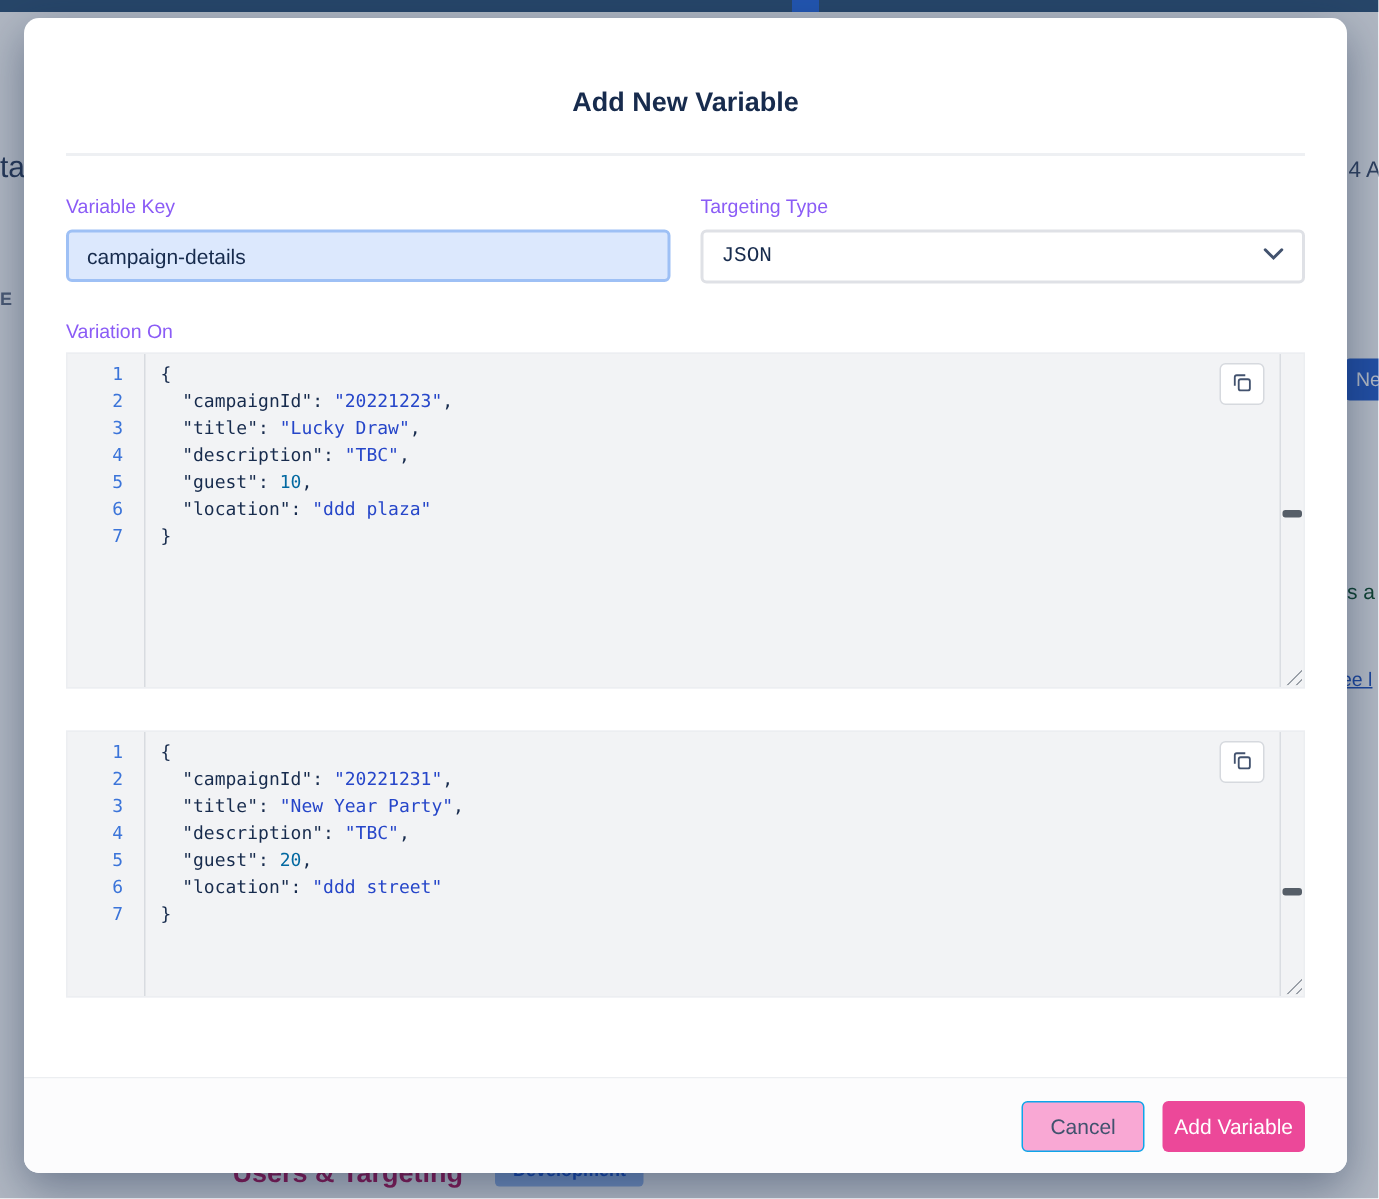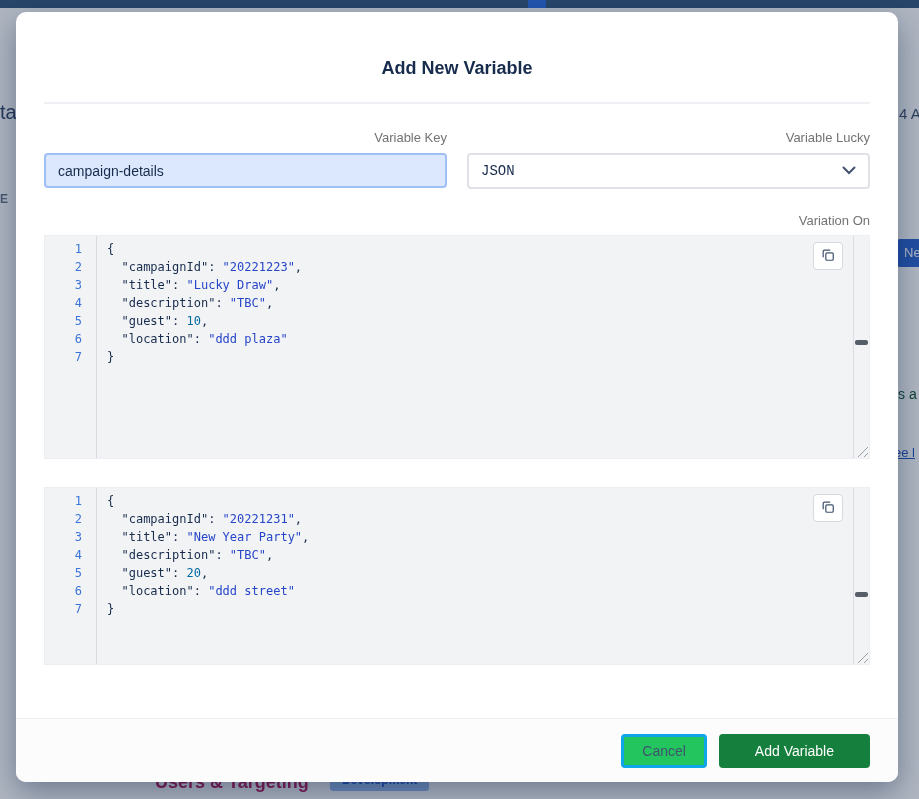--- a/index.html
+++ b/index.html
@@ -22,21 +22,21 @@
   .overlay { position:absolute; inset:0; background:rgba(9,30,66,0.32); z-index:10; }
 
   
   .modal { position:absolute; left:16px; top:12px; width:882px; height:770px; background:#fff; border-radius:10px; box-shadow:0 10px 30px rgba(9,30,66,0.4); z-index:20; }
   .modal-header { padding:46px 28px 0 28px; }
   .modal-title { font-size:18px; font-weight:700; color:#172b4d;text-align:center; }
   .header-divider { margin:23px 28px 0 28px; border-top:2px solid #eef0f3; }
 
   .fields-row { display:flex; gap:20px; padding:26px 28px 0 28px; }
   .field { flex:1; min-width:0; }
-  .field-label { display:block; font-size:13px; color:#737373; margin-bottom:8px;text-align:right; }
+  .field-label { display:block; font-size:13px; color:#8b5cf6; margin-bottom:8px; }
   .text-input { width:100%; height:35px; border:2px solid #9ec0f5; background:#dce8fd; border-radius:4px; padding:0 12px; font-size:14px; color:#172b4d; font-family:"Liberation Sans", sans-serif; outline:none; }
   .select { height:36px; border:2px solid #dfe1e6; border-radius:4px; background:#fff; display:flex; align-items:center; justify-content:space-between; padding:0 12px; font-size:14px; color:#172b4d; cursor:pointer;font-family:Liberation Mono, monospace; }
 
   .editor-section { padding:24px 28px 4px 28px; }
   .editor-section .field-label { margin-bottom:7px; }
   .code-editor { position:relative; background:#f2f3f5; border:1px solid #eceef1; display:flex; font-family:"DejaVu Sans Mono", monospace; font-size:12px; line-height:18px; overflow:hidden; }
   .code-editor.tall { height:224px; }
   .code-editor.short { height:178px; }
   .gutter { width:52px; border-right:1px solid #d8dbe0; padding-top:4px; flex:none; }
   .line-num { text-align:right; padding-right:14px; color:#3b74d9; height:18px; }
@@ -47,22 +47,22 @@
   .tok-num { color:#0369a1; }
   .tok-str { color:#2646c9; }
 
   .copy-btn { position:absolute; top:6px; right:26px; width:30px; height:28px; background:#fff; border:1px solid #d6d9de; border-radius:4px; display:flex; align-items:center; justify-content:center; cursor:pointer; padding:0; }
   .v-scroll { position:absolute; top:0; bottom:0; right:0; width:16px; border-left:1px solid #dadde2; }
   .v-thumb { position:absolute; left:1px; top:104px; width:13px; height:5px; background:#565e68; border-radius:2px; }
   .resize-grip { position:absolute; right:1px; bottom:1px; width:13px; height:13px; background:repeating-linear-gradient(135deg, transparent 0 3px, #9aa0a8 3px 4px); clip-path:polygon(100% 0, 100% 100%, 0 100%); cursor:nwse-resize; }
 
   .modal-footer { position:absolute; left:0; right:0; bottom:0; height:64px; border-top:1px solid #eceef1; background:#fcfcfd; border-radius:0 0 10px 10px; display:flex; align-items:center; justify-content:flex-end; gap:12px; padding:0 28px; }
   .btn { height:34px; border-radius:4px; font-size:14px; font-family:"Liberation Sans", sans-serif; cursor:pointer; }
-  .btn-cancel { padding:0 18px; background:#22c55e; border:3px solid #0ea5e9; color:#42526e; }
-  .btn-primary { padding:0 36px; background:#15803d; border:none; color:#fff; font-weight:500; }
+  .btn-cancel { padding:0 18px; background:#f9a8d4; border:1px solid #0ea5e9; color:#42526e; }
+  .btn-primary { padding:0 8px; background:#ec4899; border:none; color:#fff; font-weight:500; }
 </style>
 </head>
 <body>
 
 <div class="page">
   <div class="topbar">
     <div class="topbar-accent"></div>
   </div>
   <div class="bg-heading-frag">tai</div>
   <div class="bg-tab-frag">E</div>
@@ -81,21 +81,21 @@
     <div class="modal-title">Add New Variable</div>
   </div>
   <div class="header-divider"></div>
 
   <div class="fields-row">
     <div class="field">
       <label class="field-label">Variable Key</label>
       <input class="text-input" type="text" value="campaign-details" style="">
     </div>
     <div class="field">
-      <label class="field-label">Variable Lucky</label>
+      <label class="field-label">Targeting Type</label>
       <div class="select">
         <span>JSON</span>
         <span>
           <svg width="14" height="9" viewBox="0 0 14 9">
               <path d="M1.5 1.5 L7 7 L12.5 1.5" stroke="#42526e" stroke-width="2" fill="none" stroke-linecap="round"></path>
             </svg>
         </span>
       </div>
     </div>
   </div>

